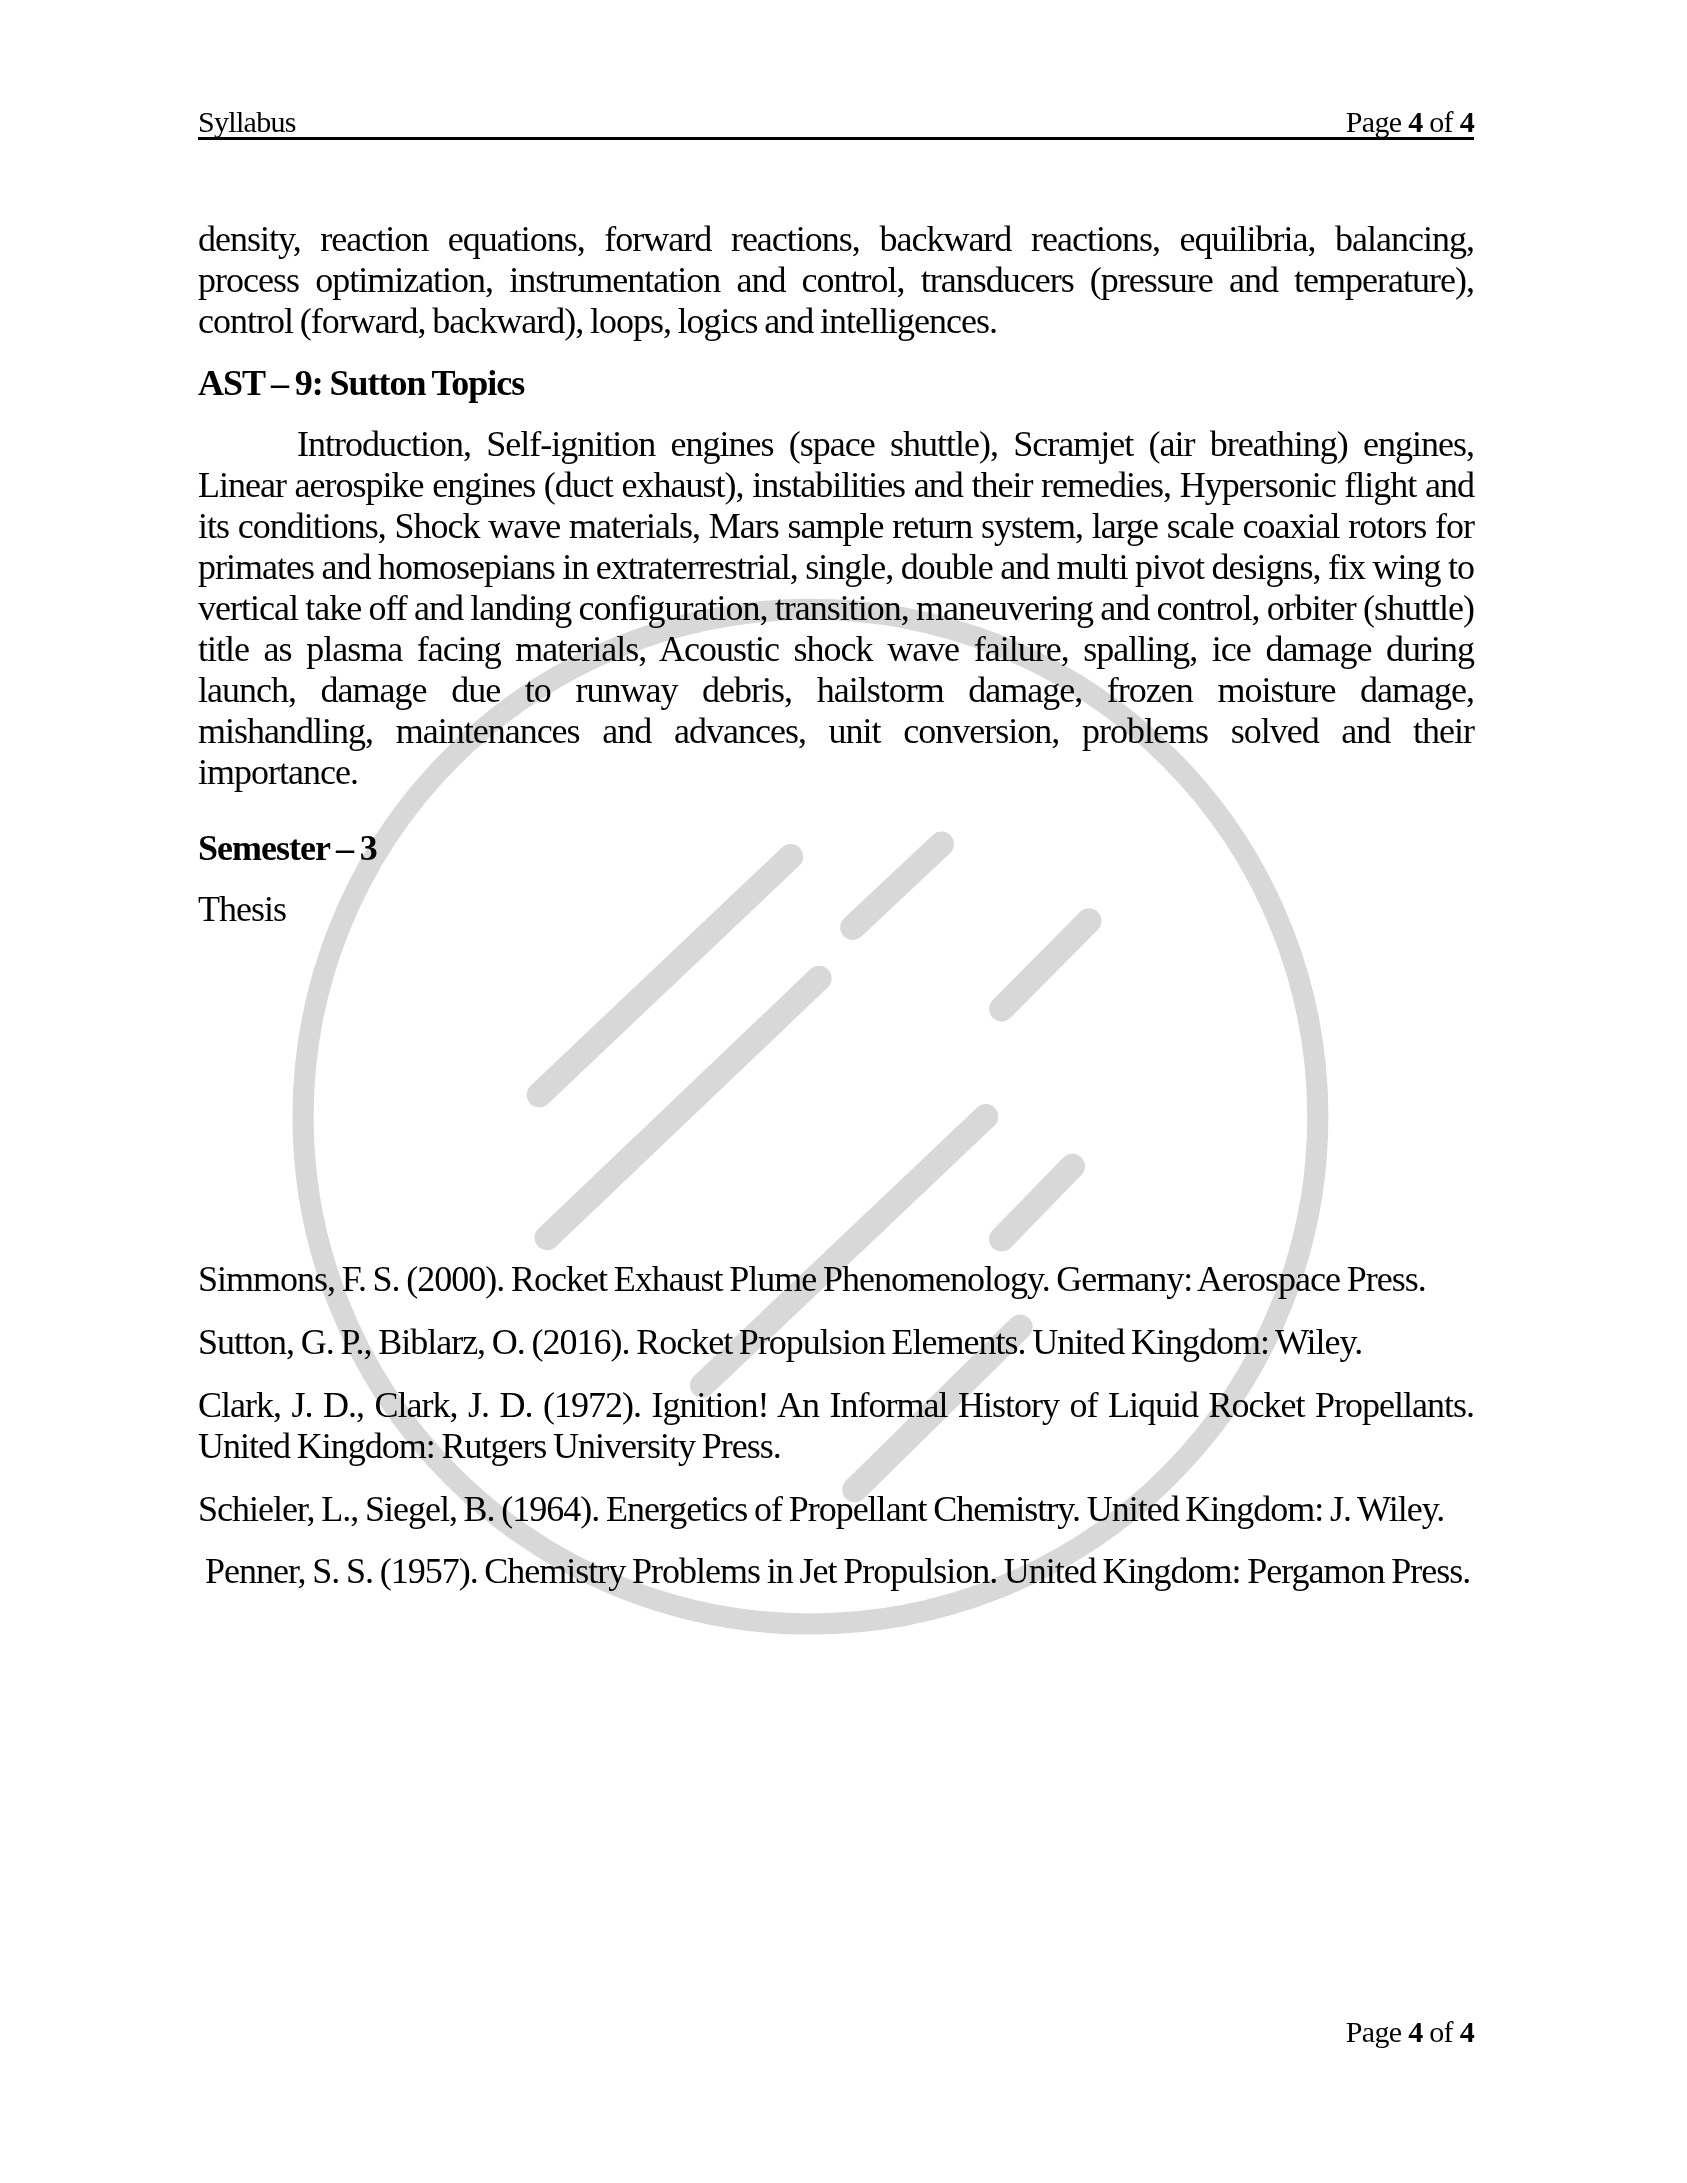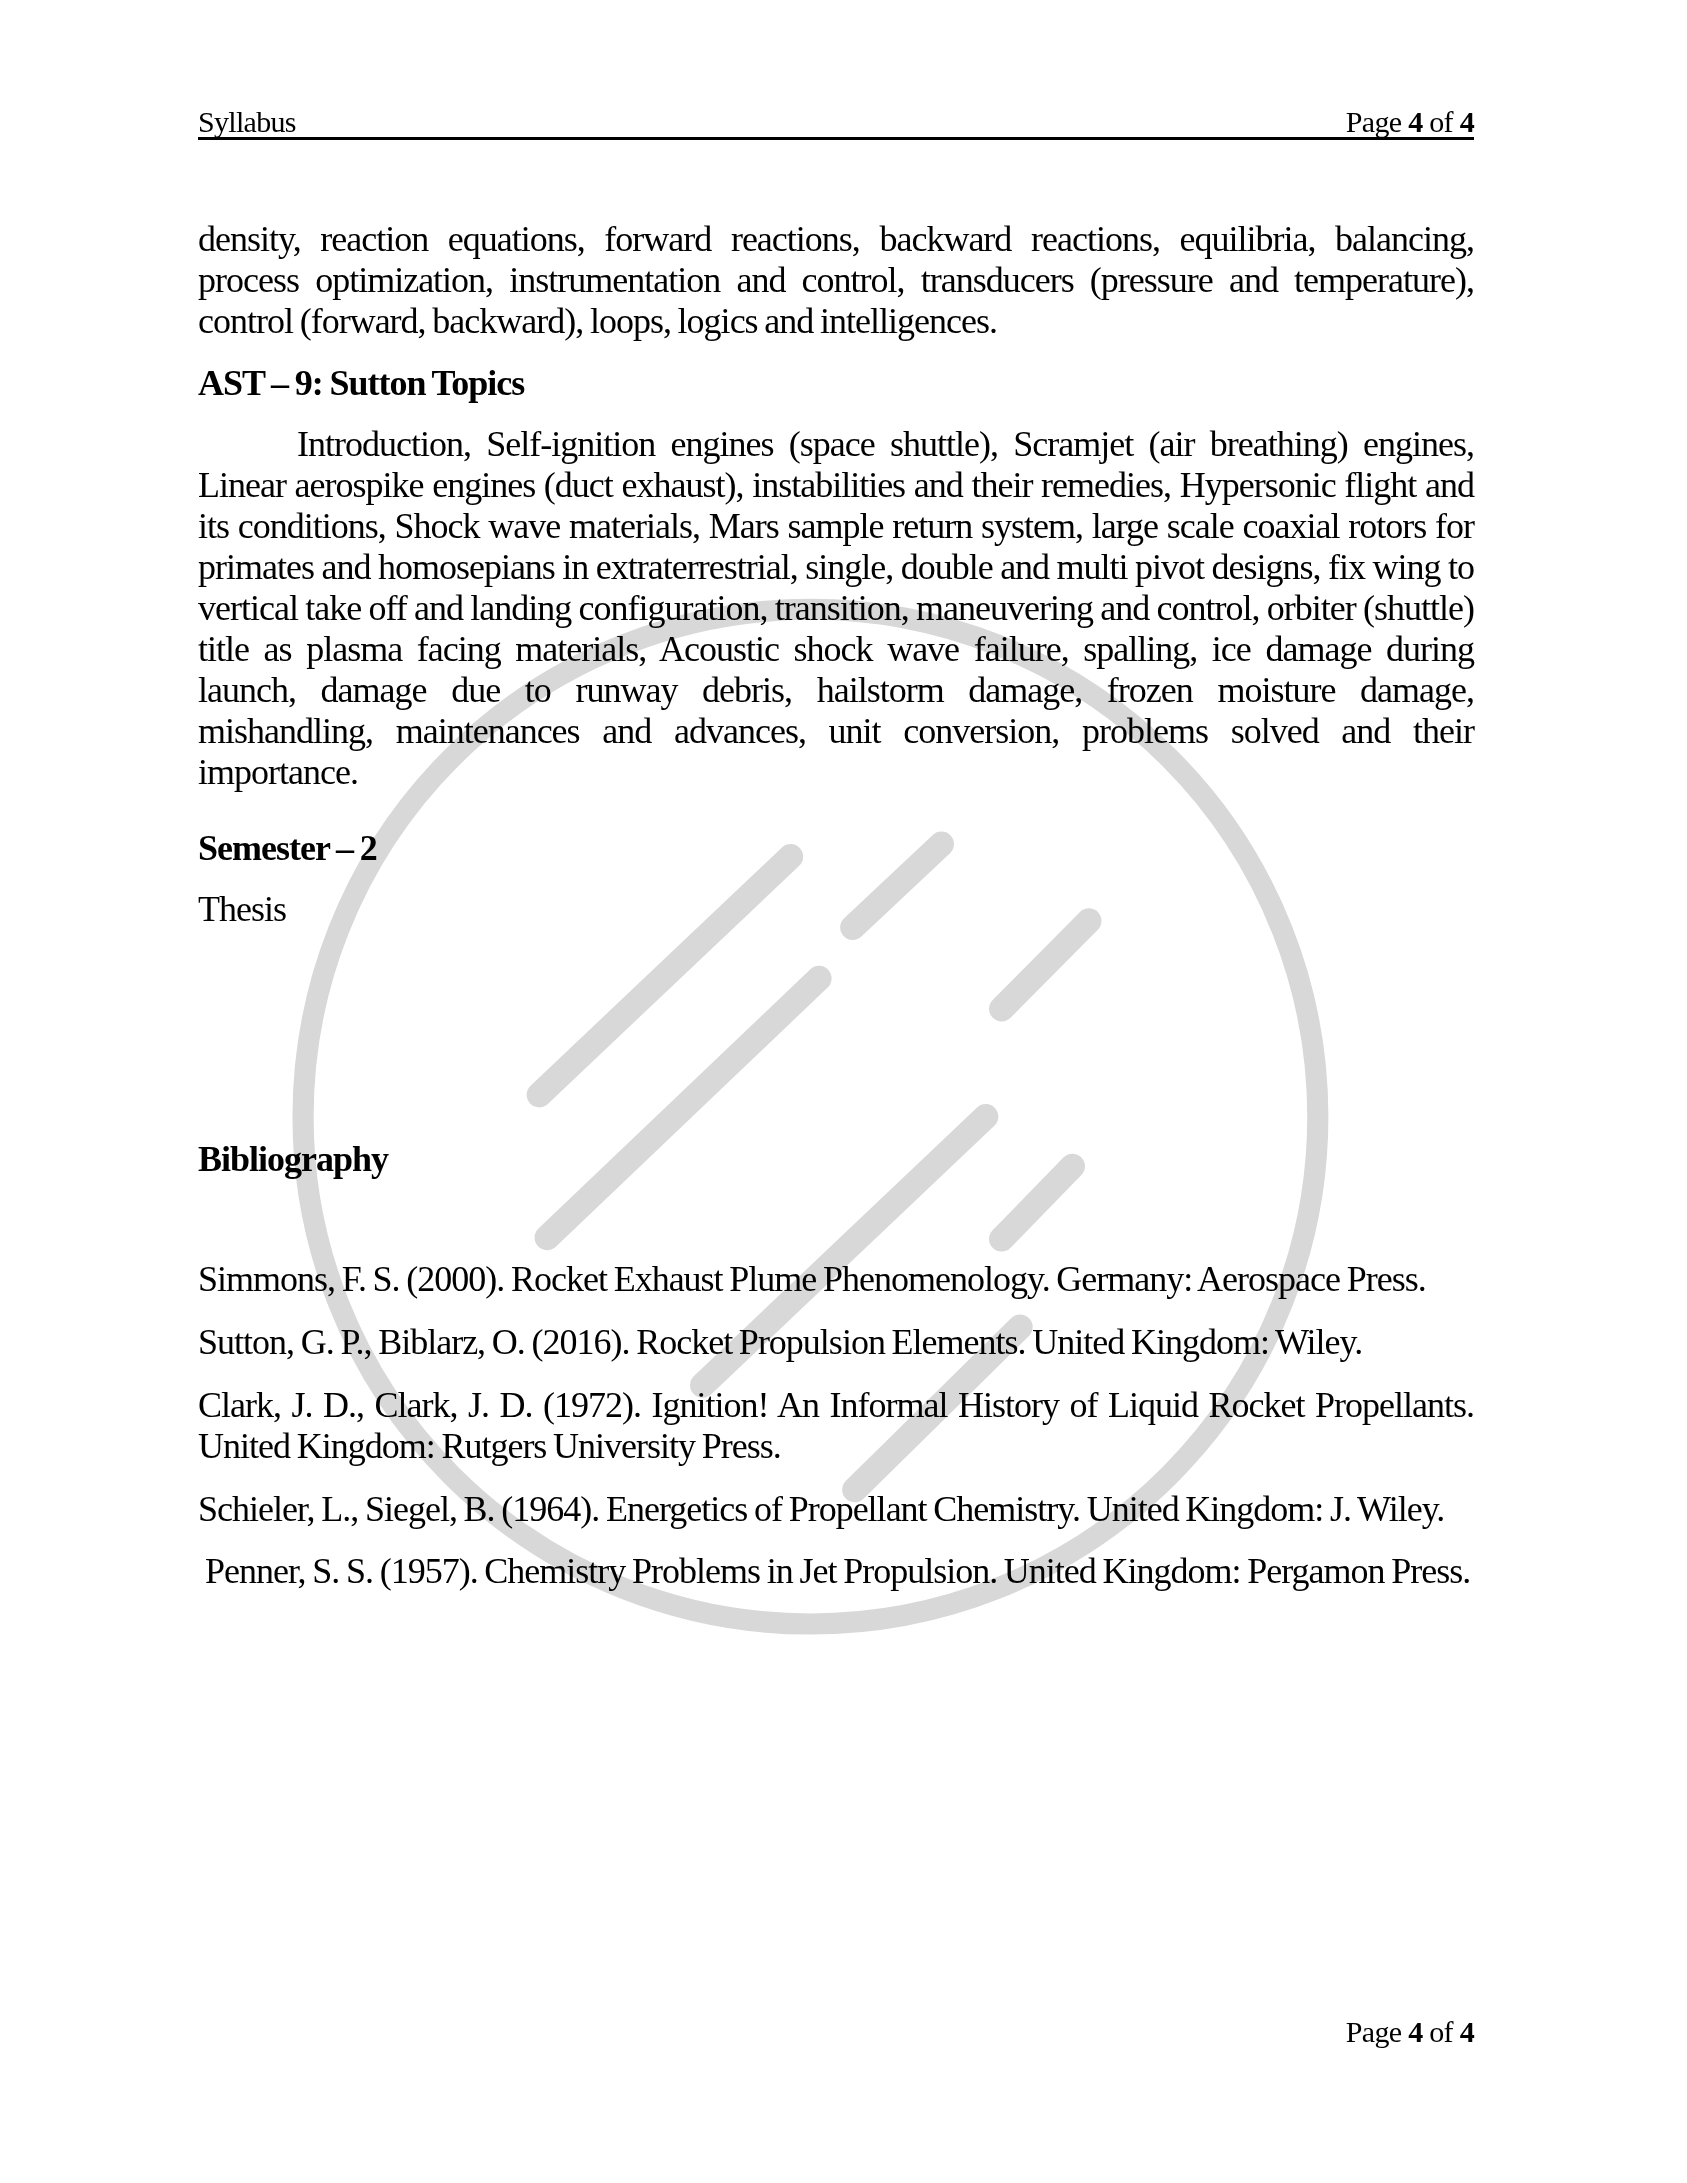--- a/index.html
+++ b/index.html
@@ -92,25 +92,24 @@
     <span><span>Page </span><span class="bold">4</span><span> of </span><span class="bold">4</span></span>
   </div>
   <div class="abs layer header-rule"></div>
 
   <div class="abs layer col body-text justify" style="top:219px;">density, reaction equations, forward reactions, backward reactions, equilibria, balancing, process optimization, instrumentation and control, transducers (pressure and temperature), control (forward, backward), loops, logics and intelligences.</div>
 
   <div class="abs layer col body-text bold" style="top:363px;">AST – 9: Sutton Topics</div>
 
   <div class="abs layer col body-text justify indent-first" style="top:424px;">Introduction, Self-ignition engines (space shuttle), Scramjet (air breathing) engines, Linear aerospike engines (duct exhaust), instabilities and their remedies, Hypersonic flight and its conditions, Shock wave materials, Mars sample return system, large scale coaxial rotors for primates and homosepians in extraterrestrial, single, double and multi pivot designs, fix wing to vertical take off and landing configuration, transition, maneuvering and control, orbiter (shuttle) title as plasma facing materials, Acoustic shock wave failure, spalling, ice damage during launch, damage due to runway debris, hailstorm damage, frozen moisture damage, mishandling, maintenances and advances, unit conversion, problems solved and their importance.</div>
 
-  <div class="abs layer col body-text bold" style="top:828px;">Semester – 2</div>
+  <div class="abs layer col body-text bold" style="top:828px;">Semester – 3</div>
 
   <div class="abs layer col body-text" style="top:889px;">Thesis</div>
 
-  <div class="abs layer col body-text bold" style="top:1139px;">Bibliography</div>
 
   <div class="abs layer col body-text oneline" style="top:1259px;">Simmons, F. S. (2000). Rocket Exhaust Plume Phenomenology. Germany: Aerospace Press.</div>
 
   <div class="abs layer col body-text oneline" style="top:1322px;">Sutton, G. P., Biblarz, O. (2016). Rocket Propulsion Elements. United Kingdom: Wiley.</div>
 
   <div class="abs layer col body-text justify" style="top:1385px;">Clark, J. D., Clark, J. D. (1972). Ignition!  An  Informal  History  of  Liquid  Rocket  Propellants. United Kingdom: Rutgers University Press.</div>
 
   <div class="abs layer col body-text oneline" style="top:1489px;">Schieler, L., Siegel, B. (1964). Energetics of Propellant Chemistry. United Kingdom: J. Wiley.</div>
 
   <div class="abs layer col body-text oneline" style="top:1551px;margin-left:7px;">Penner, S. S. (1957). Chemistry Problems in Jet Propulsion. United Kingdom: Pergamon Press.</div>

